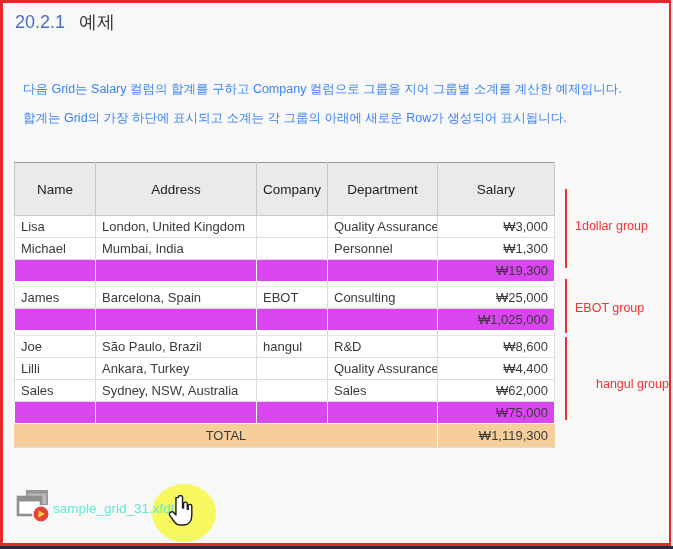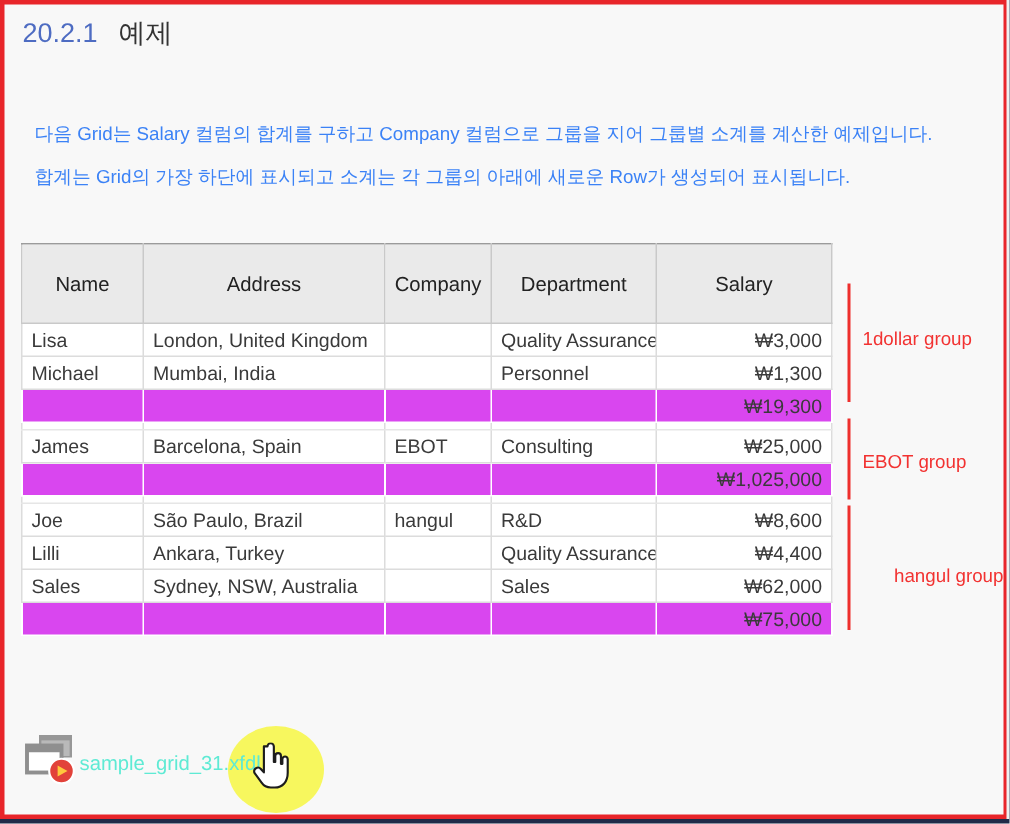--- a/index.html
+++ b/index.html
@@ -176,20 +176,24 @@
       <td class="salary">₩62,000</td>
     </tr>
     <tr class="subtotal">
       <td></td>
       <td></td>
       <td></td>
       <td></td>
       <td class="salary">₩75,000</td>
     </tr>
 
+    <tr class="total">
+      <td class="total-label" colspan="4">TOTAL</td>
+      <td class="salary">₩1,119,300</td>
+    </tr>
   </tbody>
     </table>
 
   <div class="bracket b1"></div>
   <div class="bracket b2"></div>
   <div class="bracket b3"></div>
   <div class="group-label gl1">1dollar group</div>
   <div class="group-label gl2">EBOT group</div>
   <div class="group-label gl3">hangul group</div>
 

